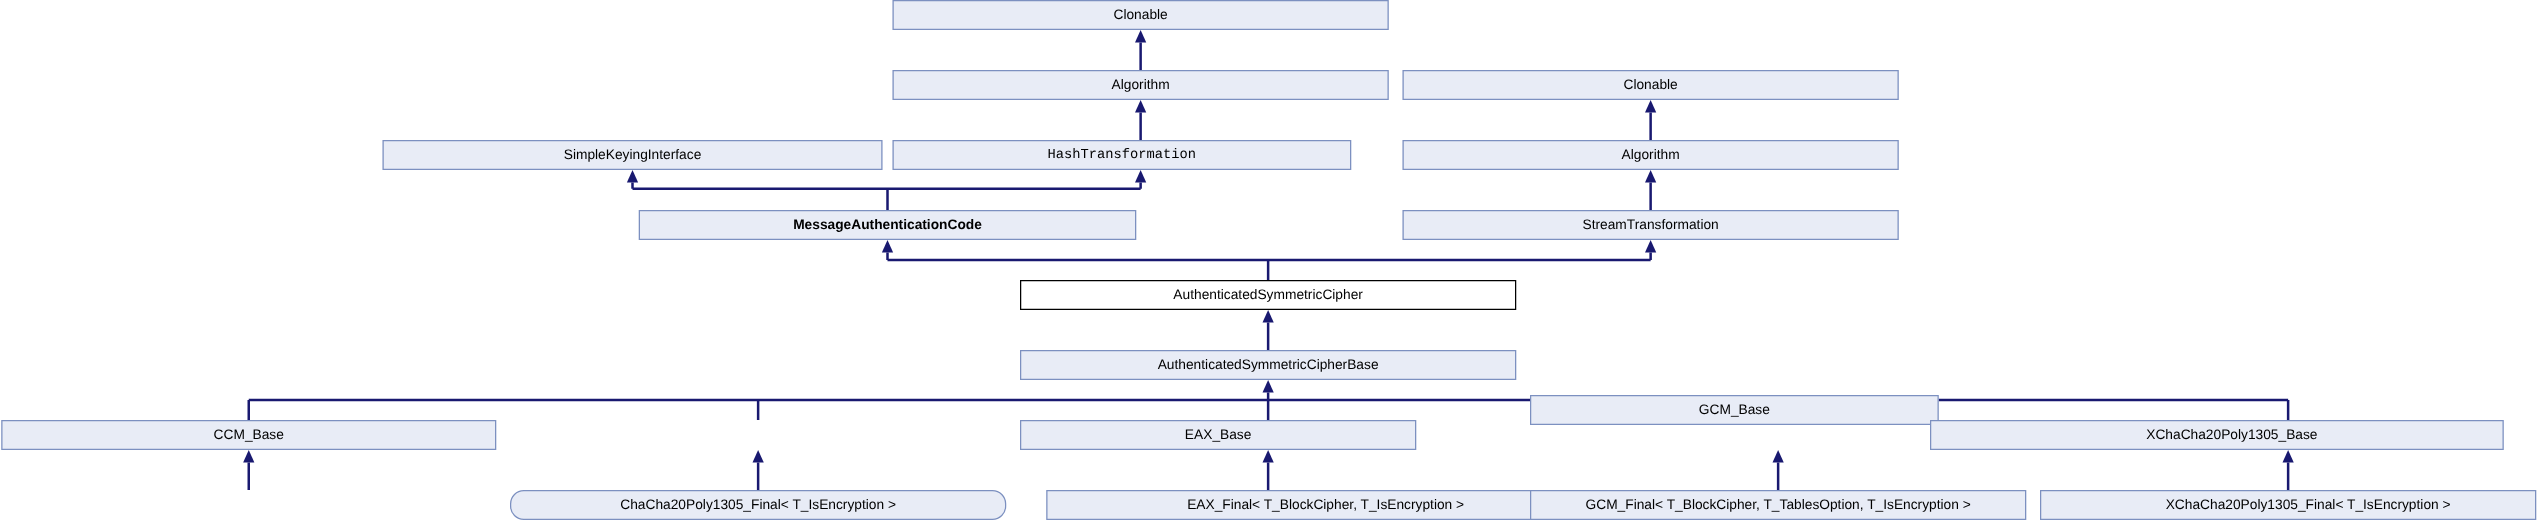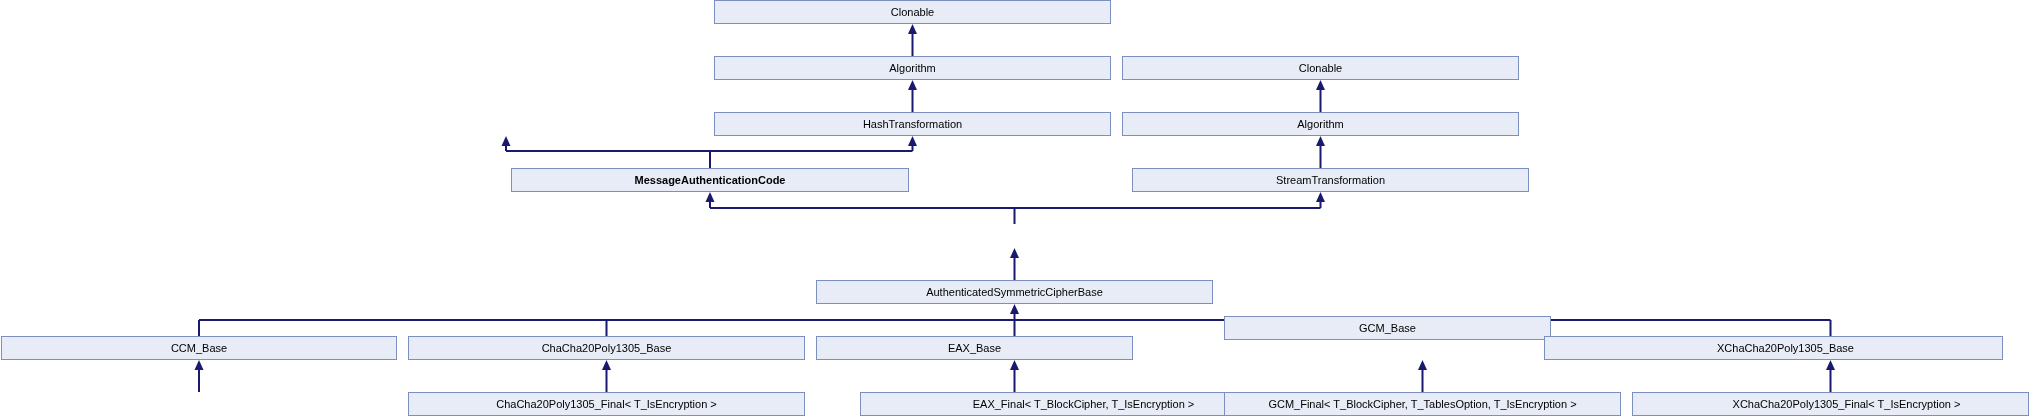--- a/index.html
+++ b/index.html
@@ -117,33 +117,34 @@
       <path class="edge" d="M1830.5 392 V370"></path>
       <path class="arrowhead" d="M1830.5 360 l-4.5 10 h9 z"></path>
     </g>
   </svg>
 
   <div class="node" style="left:714px; top:0; width:397px;">Clonable</div>
 
   <div class="node" style="left:714px; top:56px; width:397px;">Algorithm</div>
   <div class="node" style="left:1122px; top:56px; width:397px;">Clonable</div>
 
-  <div class="node" style="left:714px; top:112px; width:397px;">HashTransformation</div>
+  <div class="node" style="left:306px; top:112px; width:400px;">SimpleKeyingInterface</div>
+  <div class="node" style="left:714px; top:112px; width:367px;font-family:Liberation Mono, monospace;">HashTransformation</div>
   <div class="node" style="left:1122px; top:112px; width:397px;">Algorithm</div>
 
   <div class="node" style="left:511px; top:168px; width:398px;font-weight:bold;">MessageAuthenticationCode</div>
-  <div class="node" style="left:1122px; top:168px; width:397px;margin-left:10px;">StreamTransformation</div>
+  <div class="node" style="left:1122px; top:168px; width:397px;">StreamTransformation</div>
 
+  <div class="node current" style="left:816px; top:224px; width:397px;">AuthenticatedSymmetricCipher</div>
 
   <div class="node" style="left:816px; top:280px; width:397px;">AuthenticatedSymmetricCipherBase</div>
 
   <div class="node" style="left:1px; top:336px; width:396px;">CCM_Base</div>
-  <div class="node" style="left:408px; top:336px; width:397px;">ChaCha20Poly1305_Base</div>
   <div class="node" style="left:816px; top:336px; width:317px;">EAX_Base</div>
   <div class="node" style="left:1224px; top:316px; width:327px;">GCM_Base</div>
   <div class="node" style="left:1544px; top:336px; width:459px;padding-left:24px;">XChaCha20Poly1305_Base</div>
 
-  <div class="node" style="left:408px; top:392px; width:397px;">ChaCha20Poly1305_Final&lt; T_IsEncryption &gt;</div>
-  <div class="node" style="left:860px; top:392px; width:447px;">EAX_Final&lt; T_BlockCipher, T_IsEncryption &gt;</div>
+  <div class="node" style="left:408px; top:392px; width:397px;border-radius:11px;">ChaCha20Poly1305_Final&lt; T_IsEncryption &gt;</div>
+  <div class="node" style="left:837px; top:392px; width:447px;">EAX_Final&lt; T_BlockCipher, T_IsEncryption &gt;</div>
   <div class="node" style="left:1224px; top:392px; width:397px;">GCM_Final&lt; T_BlockCipher, T_TablesOption, T_IsEncryption &gt;</div>
   <div class="node" style="left:1632px; top:392px; width:397px;padding-left:32px;">XChaCha20Poly1305_Final&lt; T_IsEncryption &gt;</div>
 
 </div>
 
 </body></html>

